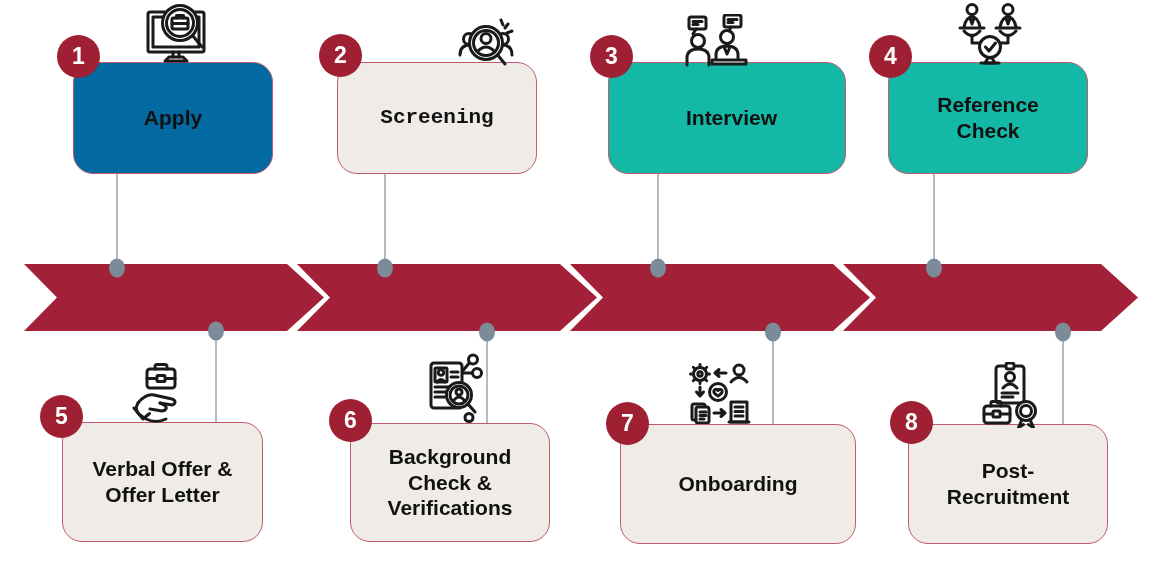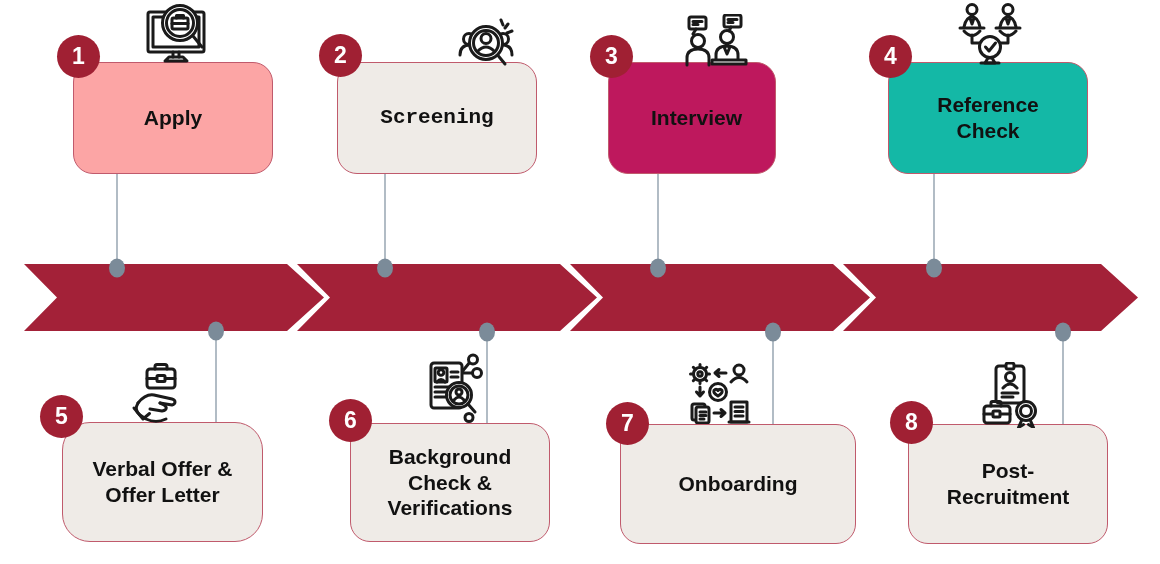--- a/index.html
+++ b/index.html
@@ -57,21 +57,21 @@
         <path class="ln" d="M33 50 v5 M39 50 v5"></path>
         <path class="ln" d="M25 59 l4 -4 h14 l4 4 z"></path>
         <circle class="lnw" cx="40" cy="21" r="17.5"></circle>
         <circle class="lnw" cx="40" cy="21" r="13.5"></circle>
         <rect class="ln" x="32" y="16" width="16" height="11" rx="1.5"></rect>
         <path class="ln" d="M36.5 16 v-2.5 h7 v2.5"></path>
         <path class="ln" d="M32 21.5 h16"></path>
         <path class="ln" d="M53 34 L62 45" stroke-width="5.5"></path>
       </svg>
     </div>
-    <div class="box" style="left: 73px; top: 62px; width: 200px; height: 112px; background: #fca5a5; border-color: rgb(192, 90, 108);">
+    <div class="box" style="left: 73px; top: 62px; width: 200px; height: 112px; background: #0369a1; border-color: rgb(192, 90, 108);">
       <span class="label" style="color: rgb(17, 17, 17);">Apply</span>
     </div>
     <div class="badge" style="left: 57px; top: 35px; background: rgb(160, 32, 51);">1</div>
   </div>
 
   <div>
     <div class="icon" style="left:456px;top:14px;width:62px;height:60px">
       <svg viewBox="0 0 62 58">
         <path class="ln" d="M45 5 l2 5 M52 9 l-3 4 M56 16 l-5 2"></path>
         <circle class="ln" cx="13" cy="24" r="5.5"></circle>
@@ -101,21 +101,21 @@
         <path class="ln" d="M47 5.5 h9 M47 8.5 h5"></path>
         <path class="ln" d="M50 13 l-2 4"></path>
         <circle class="ln" cx="17" cy="27" r="6.5"></circle>
         <path class="ln" d="M6 51 v-7 q0 -9 11 -9 q11 0 11 9 v7"></path>
         <circle class="ln" cx="46" cy="23" r="6.5"></circle>
         <path class="ln" d="M35 46 v-5 q0 -9 11 -9 q11 0 11 9 v5"></path>
         <path class="ln" d="M46 30 l2.5 4 -2.5 6 -2.5 -6 z"></path>
         <rect class="lnw" x="31" y="46" width="34" height="4"></rect>
       </svg>
     </div>
-    <div class="box" style="left: 608px; top: 62px; width: 168px; height: 112px; background: #be185d; border-color: rgb(192, 90, 108); padding-left: 9px;">
+    <div class="box" style="left: 608px; top: 62px; width: 238px; height: 112px; background: #14b8a6; border-color: rgb(192, 90, 108); padding-left: 9px;">
       <span class="label" style="color: rgb(17, 17, 17);">Interview</span>
     </div>
     <div class="badge" style="left: 590px; top: 35px; background: rgb(160, 32, 51);">3</div>
   </div>
 
   <div>
     <div class="icon" style="left:956px;top:1px;width:68px;height:66px">
       <svg viewBox="0 0 68 66">
         <circle class="ln" cx="16" cy="8.5" r="5"></circle>
         <path class="ln" d="M8 26 q2 -10 8 -10 q6 0 8 10"></path>
@@ -147,21 +147,21 @@
         <rect class="lnw" x="17" y="7" width="28" height="19" rx="3"></rect>
         <path class="ln" d="M25 7 v-2.5 q0 -2 2 -2 h8 q2 0 2 2 V7"></path>
         <path class="ln" d="M17 16.5 h10 M35 16.5 h10"></path>
         <rect class="lnw" x="27" y="13.5" width="8" height="6" rx="1"></rect>
         <path class="ln" d="M8 41 C12 36 18 32 24 33 L42 37 C46 38 46 42 42 43 L30 41"></path>
         <path class="ln" d="M30 41 C38 44 38 48 32 49 L20 47"></path>
         <path class="ln" d="M8 41 C5 46 6 50 10 53 L16 57 C22 60 30 60 36 57"></path>
         <path class="ln" d="M4 46 l9 11 6.5 -5.5"></path>
       </svg>
     </div>
-    <div class="box" style="left: 62px; top: 422px; width: 201px; height: 120px; background: rgb(239, 235, 231); border-color: rgb(192, 90, 108); border-radius: 28px;">
+    <div class="box" style="left: 62px; top: 422px; width: 201px; height: 120px; background: rgb(239, 235, 231); border-color: rgb(192, 90, 108);">
       <span class="label" style="color: rgb(17, 17, 17);">Verbal Offer &amp;
 Offer Letter</span>
     </div>
     <div class="badge" style="left: 40px; top: 395px; background: rgb(160, 32, 51);">5</div>
   </div>
 
   <div>
     <div class="icon" style="left:426px;top:353px;width:58px;height:70px">
       <svg viewBox="0 0 58 70">
         <path class="ln" d="M35 20 l9 -11 M35 20 h12"></path>

